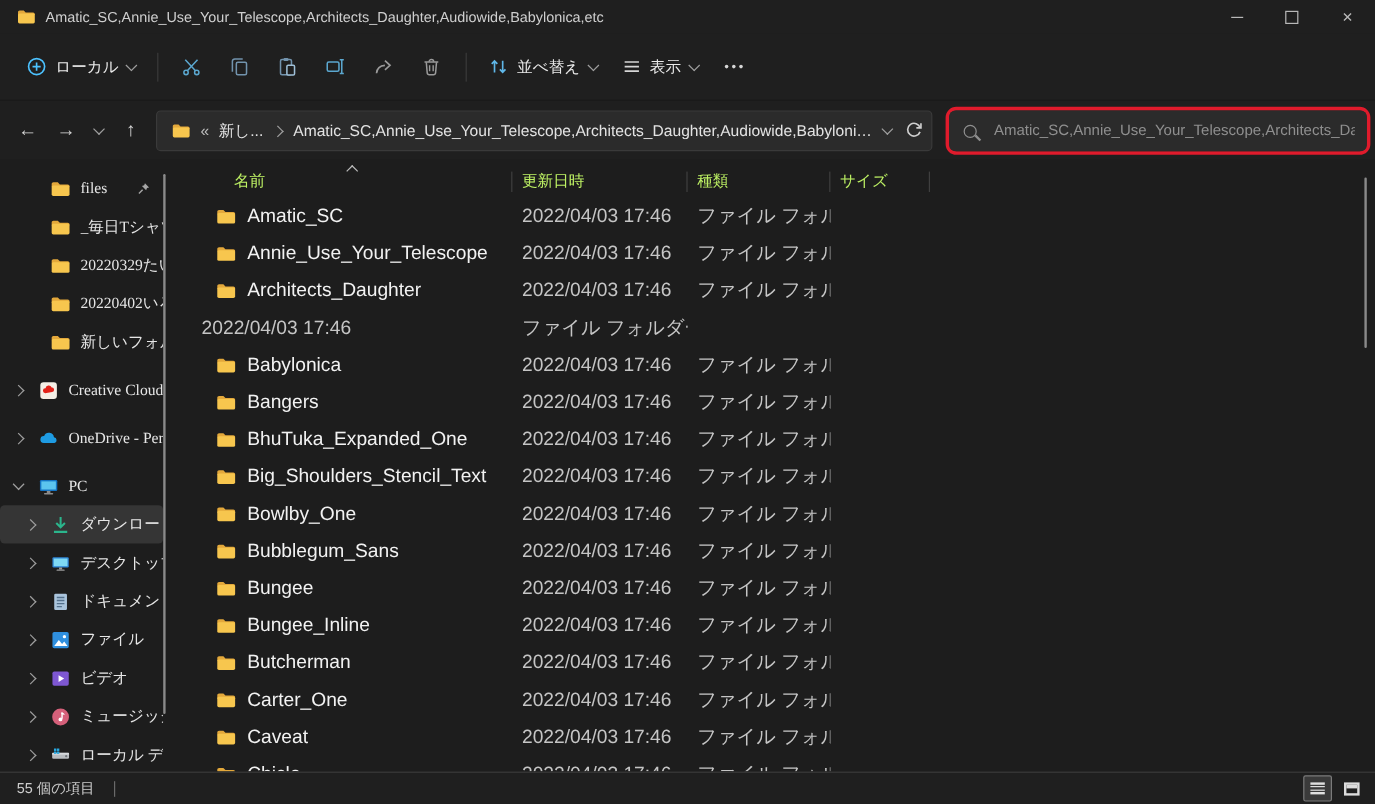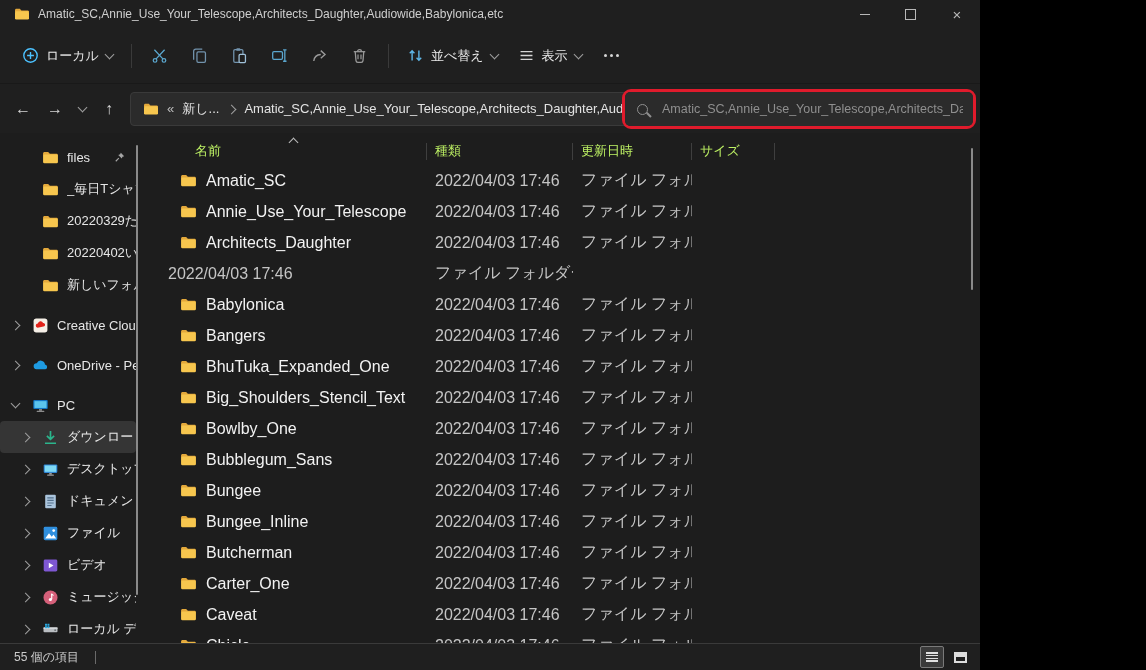--- a/index.html
+++ b/index.html
@@ -1,16 +1,16 @@
 <!DOCTYPE html>
 <html><head>
 <meta charset="utf-8">
 <style>
   html,body{margin:0;padding:0;background:#000;}
-  .window{position:relative;width:980px;height:670px;background:#1f1f1f;overflow:hidden;
+  .window{position:relative;width:1146px;height:670px;background:#1f1f1f;overflow:hidden;
     font-family:"Liberation Sans","DejaVu Sans",sans-serif;color:#e8e8e8;-webkit-font-smoothing:antialiased;}
   svg.def{position:absolute;width:0;height:0;}
 
   
   .titlebar{position:absolute;top:0;left:0;right:0;height:28px;display:flex;align-items:center;background:#1f1f1f;}
   .titlebar .ticon{width:16px;height:16px;margin:0 8px 0 14px;flex:0 0 auto;}
   .titlebar .ttext{font-size:12px;color:#cfcfcf;white-space:nowrap;}
   .wcontrols{margin-left:auto;display:flex;height:100%;}
   .wbtn{width:46px;height:100%;display:flex;align-items:center;justify-content:center;color:#b8b8b8;font-size:13px;}
   .glyph-min{width:10px;height:1px;background:#b8b8b8;display:inline-block;}
@@ -48,21 +48,21 @@
   .searchbox{flex:1;display:flex;align-items:center;background:#2b2b2b;border-radius:5px;margin:0;padding:0 8px 0 12px;}
   .mag{width:9px;height:9px;border:1.6px solid #8f8f8f;border-radius:50%;position:relative;margin-right:12px;flex:0 0 auto;}
   .mag::after{content:"";position:absolute;width:6px;height:1.6px;background:#8f8f8f;transform:rotate(45deg);right:-5px;bottom:-2px;}
   .searchbox input{flex:1;background:transparent;border:none;outline:none;color:#8f8f8f;font-size:12.5px;font-family:inherit;white-space:nowrap;overflow:hidden;}
 
   
   .content{position:absolute;top:133px;left:0;right:0;bottom:27px;background:#1d1d1d;overflow:hidden;}
 
   
   .sidebar{position:absolute;top:0;left:0;width:140px;bottom:0;padding-top:8px;box-sizing:border-box;overflow:hidden;}
-  .sitem{display:flex;align-items:center;height:32px;font-size:13px;color:#e6e6e6;white-space:nowrap;overflow:hidden;border-radius:4px;margin:0 4px 0 0;}
+  .sitem{display:flex;align-items:center;height:32px;font-size:13px;color:#e6e6e6;white-space:nowrap;overflow:hidden;border-radius:4px;margin:0 4px 0 0;font-family:Liberation Serif, serif;}
   .sitem.lvl0{padding-left:12px;}
   .sitem.lvl1{padding-left:22px;}
   .sitem.spaced{margin-top:8px;}
   .sitem.selected{background:#353535;}
   .chevslot{width:20px;flex:0 0 auto;display:flex;align-items:center;}
   .sicon{width:17px;height:17px;flex:0 0 auto;margin-right:8px;}
   .slabel{overflow:hidden;flex:1;}
   .pinicon{width:13px;height:13px;flex:0 0 auto;margin:0 10px 0 4px;}
   .side-scroll{position:absolute;top:12px;left:136px;width:2px;height:450px;background:#8a8a8a;border-radius:2px;}
 
@@ -494,24 +494,24 @@
       </div>
     <div class="side-scroll"></div>
 
     <div class="list">
       <div class="lheader">
         <div class="hcell first">
           <span class="sortcaret"></span>
           <span>名前</span>
         </div>
         <div class="hcell">
+            <span>更新日時</span>
+          </div>
+        <div class="hcell">
             <span>種類</span>
-          </div>
-        <div class="hcell">
-            <span>更新日時</span>
           </div>
         <div class="hcell">
             <span>サイズ</span>
           </div>
         <div></div>
       </div>
       <div class="rows">
 
           <div class="row">
             <div class="cell name">

